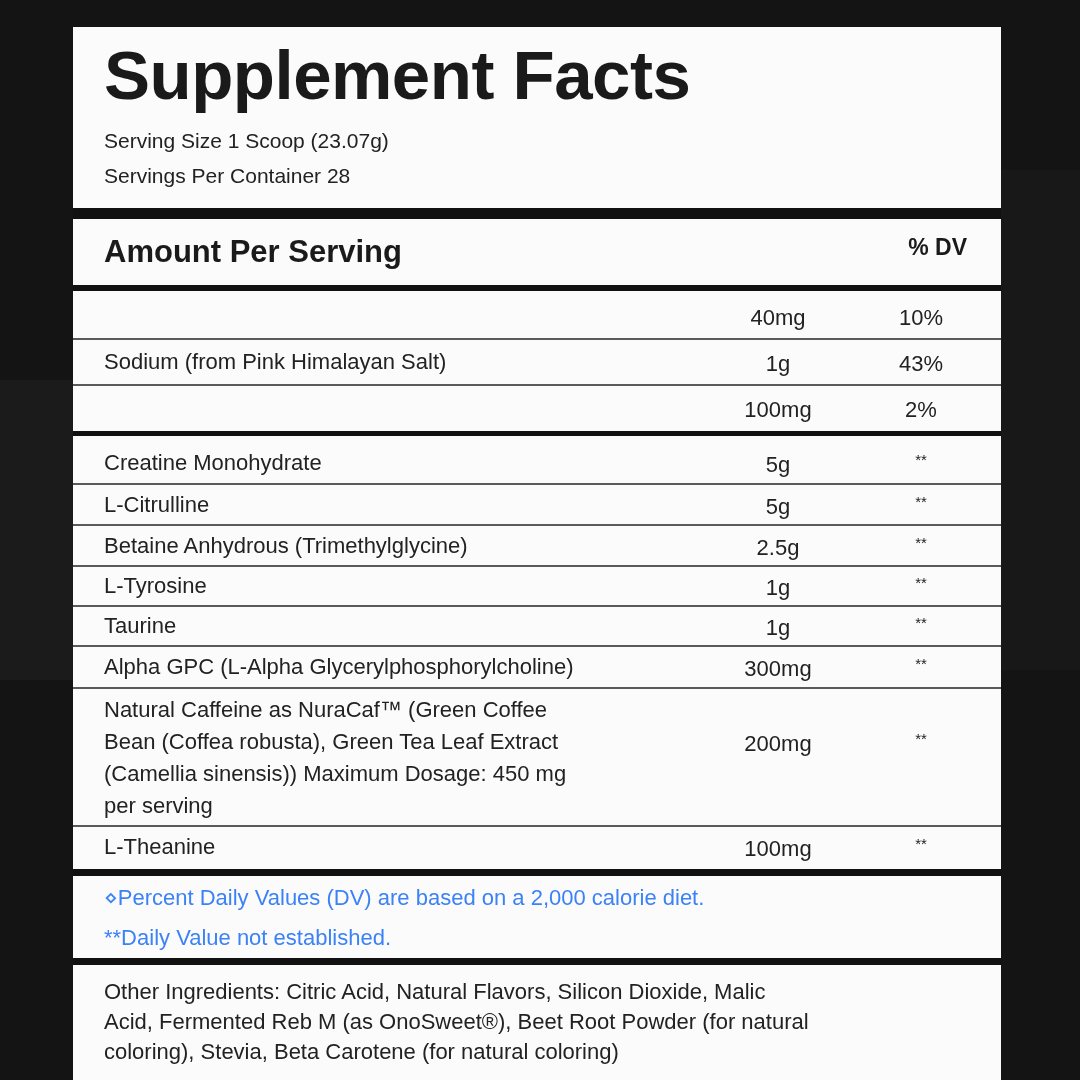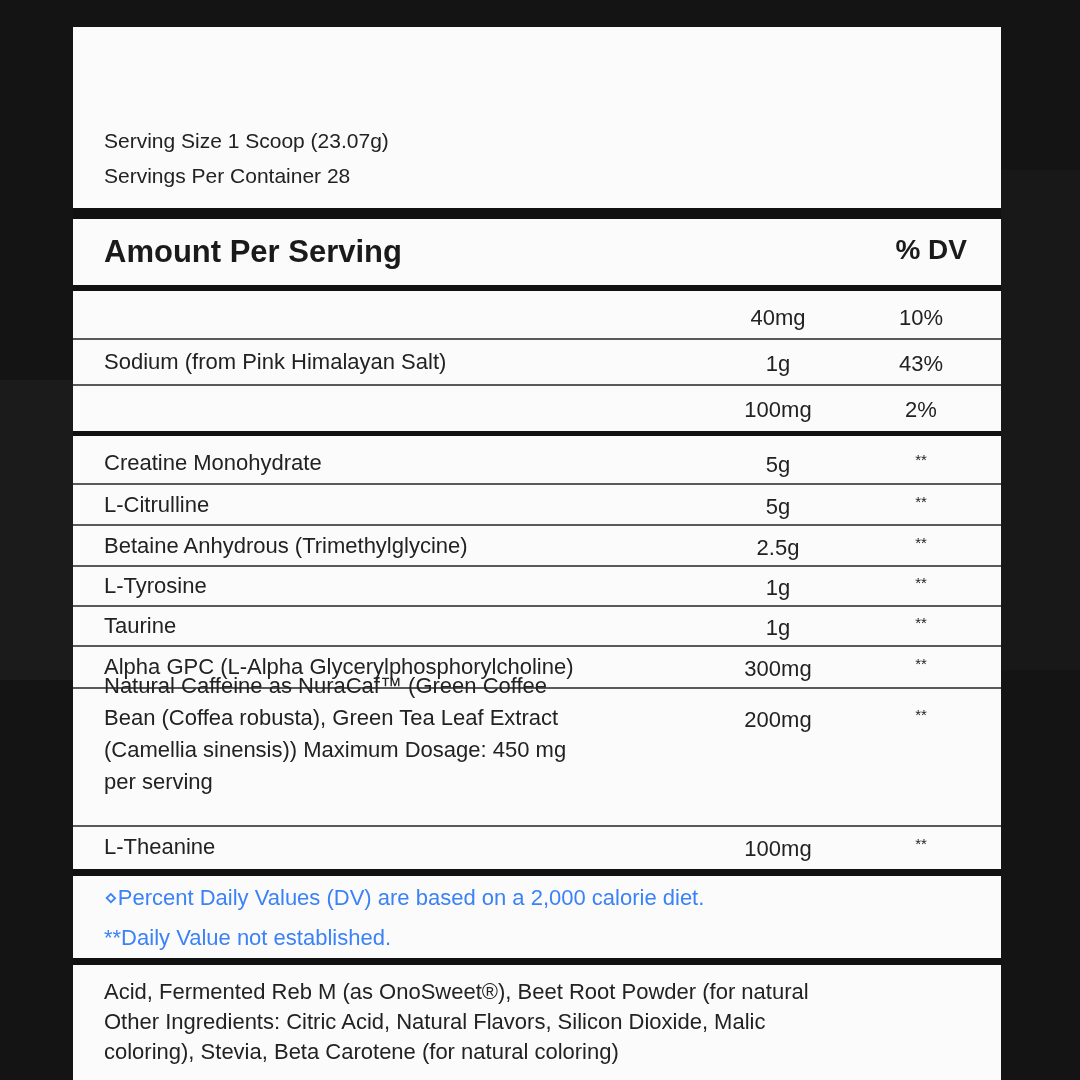--- a/index.html
+++ b/index.html
@@ -19,37 +19,38 @@
     position: absolute; left: 31px; top: 10px;
     font-size: 69px; font-weight: bold; letter-spacing: -0.5px; line-height: 1;
     padding-top: 4px;
   }
   .serving { position: absolute; left: 31px; font-size: 21px; color: #222; }
   .bar { position: absolute; left: 0; width: 928px; background: #111; }
   .head-row {
     position: absolute; left: 0; width: 928px; top: 192px; height: 66px;
   }
   .head-row .h-left { position: absolute; left: 31px; top: 15px; font-size: 31px; font-weight: bold; }
-  .head-row .h-right { position: absolute; right: 34px; top: 15px; font-size: 28px; font-weight: bold; }
+  .head-row .h-right { position: absolute; right: 34px; top: 15px; font-size: 23px; font-weight: bold; }
   .row { position: absolute; left: 0; width: 928px; }
   .row .name { position: absolute; left: 31px; font-size: 22px; line-height: 32px; color: #222; }
   .row .amt { position: absolute; left: 620px; width: 170px; text-align: center; font-size: 22px; color: #222; }
   .row .dv { position: absolute; left: 800px; width: 96px; text-align: center; font-size: 22px; color: #222; }
   .row .dv.star { font-size: 15px; }
   .thin { position: absolute; left: 0; width: 928px; height: 2px; background: #5a5a5a; }
   .foot { position: absolute; left: 31px; font-size: 22px; color: #3b82f6; }
   .other { position: absolute; left: 31px; top: 950px; width: 860px; font-size: 22px; line-height: 30px; color: #222; }
 </style>
 </head>
 <body>
 
 <div class="bg-facet" style="left:0;top:380px;width:73px;height:300px;"></div>
 <div class="bg-facet" style="left:1001px;top:170px;width:79px;height:500px;background:#181818;"></div>
 
 <div class="panel">
+  <div class="title">Supplement Facts</div>
   <div class="serving" style="top:102px;">Serving Size 1 Scoop (23.07g)</div>
   <div class="serving" style="top:137px;">Servings Per Container 28</div>
 
   <div class="bar" style="top:181px;height:11px;"></div>
 
   <div class="head-row">
     <div class="h-left">Amount Per Serving</div>
     <div class="h-right">% DV</div>
   </div>
 
@@ -102,21 +103,21 @@
     <span class="amt" style="top:8px;">1g</span>
     <span class="dv star" style="top:7px;">**</span>
   </div>
   <div class="thin" style="top:618px;"></div>
   <div class="row" style="top:620px;height:50px;">
     <span class="name" style="top:4px;">Alpha GPC (L-Alpha Glycerylphosphorylcholine)</span>
     <span class="amt" style="top:9px;">300mg</span>
     <span class="dv star" style="top:8px;">**</span>
   </div>
   <div class="thin" style="top:660px;"></div>
-  <div class="row" style="top:638px;height:126px;">
+  <div class="row" style="top:662px;height:126px;">
     <span class="name" style="top:5px;">Natural Caffeine as NuraCaf™ (Green Coffee</span>
     <span class="name" style="top:37px;">Bean (Coffea robusta), Green Tea Leaf Extract</span>
     <span class="name" style="top:69px;">(Camellia sinensis)) Maximum Dosage: 450 mg</span>
     <span class="name" style="top:101px;">per serving</span>
     <span class="amt" style="top:42px;">200mg</span>
     <span class="dv star" style="top:41px;">**</span>
   </div>
   <div class="thin" style="top:798px;"></div>
   <div class="row" style="top:800px;height:42px;">
     <span class="name" style="top:4px;">L-Theanine</span>
@@ -125,17 +126,17 @@
   </div>
 
   <div class="bar" style="top:842px;height:7px;"></div>
 
   <div class="foot" style="top:858px;">⋄Percent Daily Values (DV) are based on a 2,000 calorie diet.</div>
   <div class="foot" style="top:898px;">**Daily Value not established.</div>
 
   <div class="bar" style="top:931px;height:7px;"></div>
 
   <div class="other">
+    <div>Other Ingredients: Citric Acid, Natural Flavors, Silicon Dioxide, Malic</div>
     <div>Acid, Fermented Reb M (as OnoSweet®), Beet Root Powder (for natural</div>
-    <div>Other Ingredients: Citric Acid, Natural Flavors, Silicon Dioxide, Malic</div>
     <div>coloring), Stevia, Beta Carotene (for natural coloring)</div>
   </div>
 </div>
 
 </body></html>

